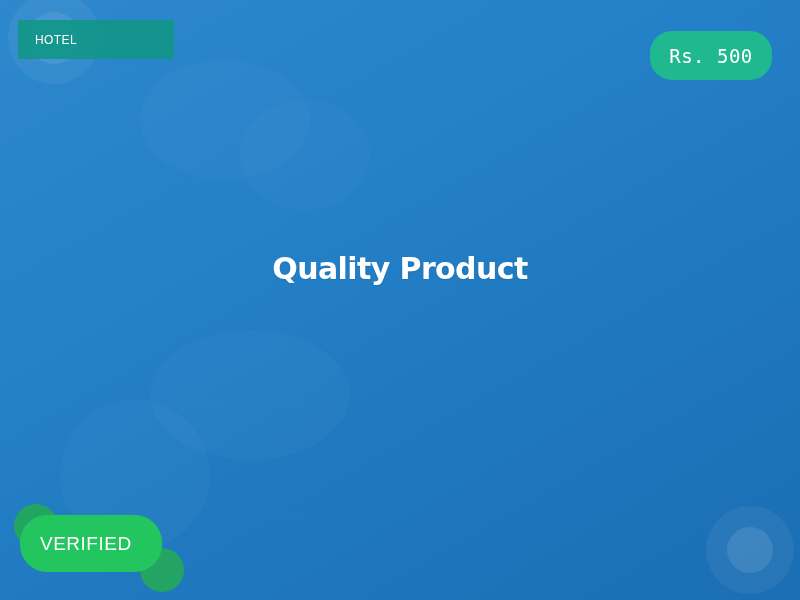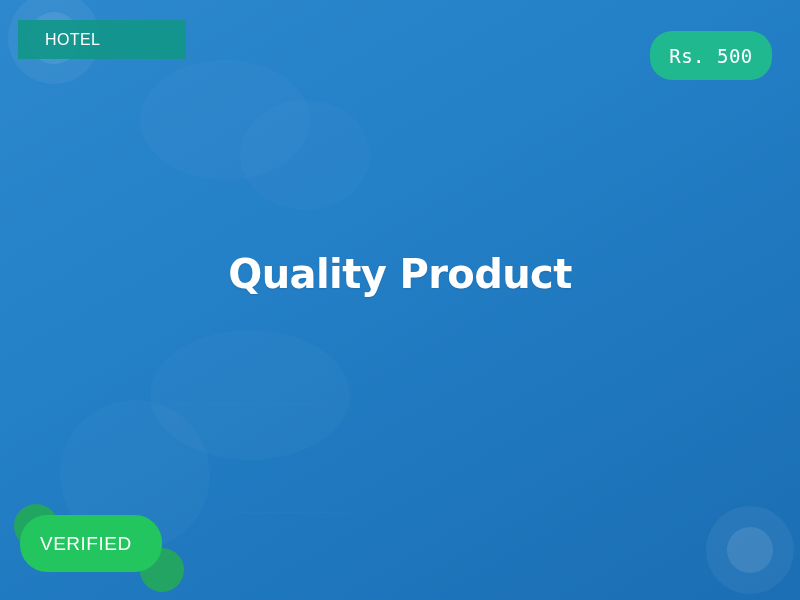--- a/index.html
+++ b/index.html
@@ -99,25 +99,25 @@
     position: absolute;
     display: flex;
     align-items: center;
     color: #ffffff;
     box-sizing: border-box;
   }
 
   #badge-hotel {
     left: 18px;
     top: 20px;
-    width: 168px;
+    width: 156px;
     height: 39px;
     background: rgba(17,150,137,0.93);
-    padding-left: 27px;
-    font-size: 16px;
+    padding-left: 17px;
+    font-size: 12px;
     letter-spacing: 0.4px;
   }
 
   #badge-price {
     left: 650px;
     top: 31px;
     width: 122px;
     height: 49px;
     background: #20b98f;
     justify-content: center;
@@ -142,21 +142,21 @@
   
   #headline {
     position: absolute;
     left: 0;
     top: 251px;
     width: 800px;
     text-align: center;
     color: #ffffff;
     font-family: "DejaVu Sans", sans-serif;
     font-weight: bold;
-    font-size: 40px;
+    font-size: 30px;
     letter-spacing: -0.6px;
     text-shadow: 0 1px 2px rgba(0,0,0,0.10);
   }
 </style>
 </head>
 <body>
 
 <div id="promo-canvas">
 
   <div class="bg-texture">

